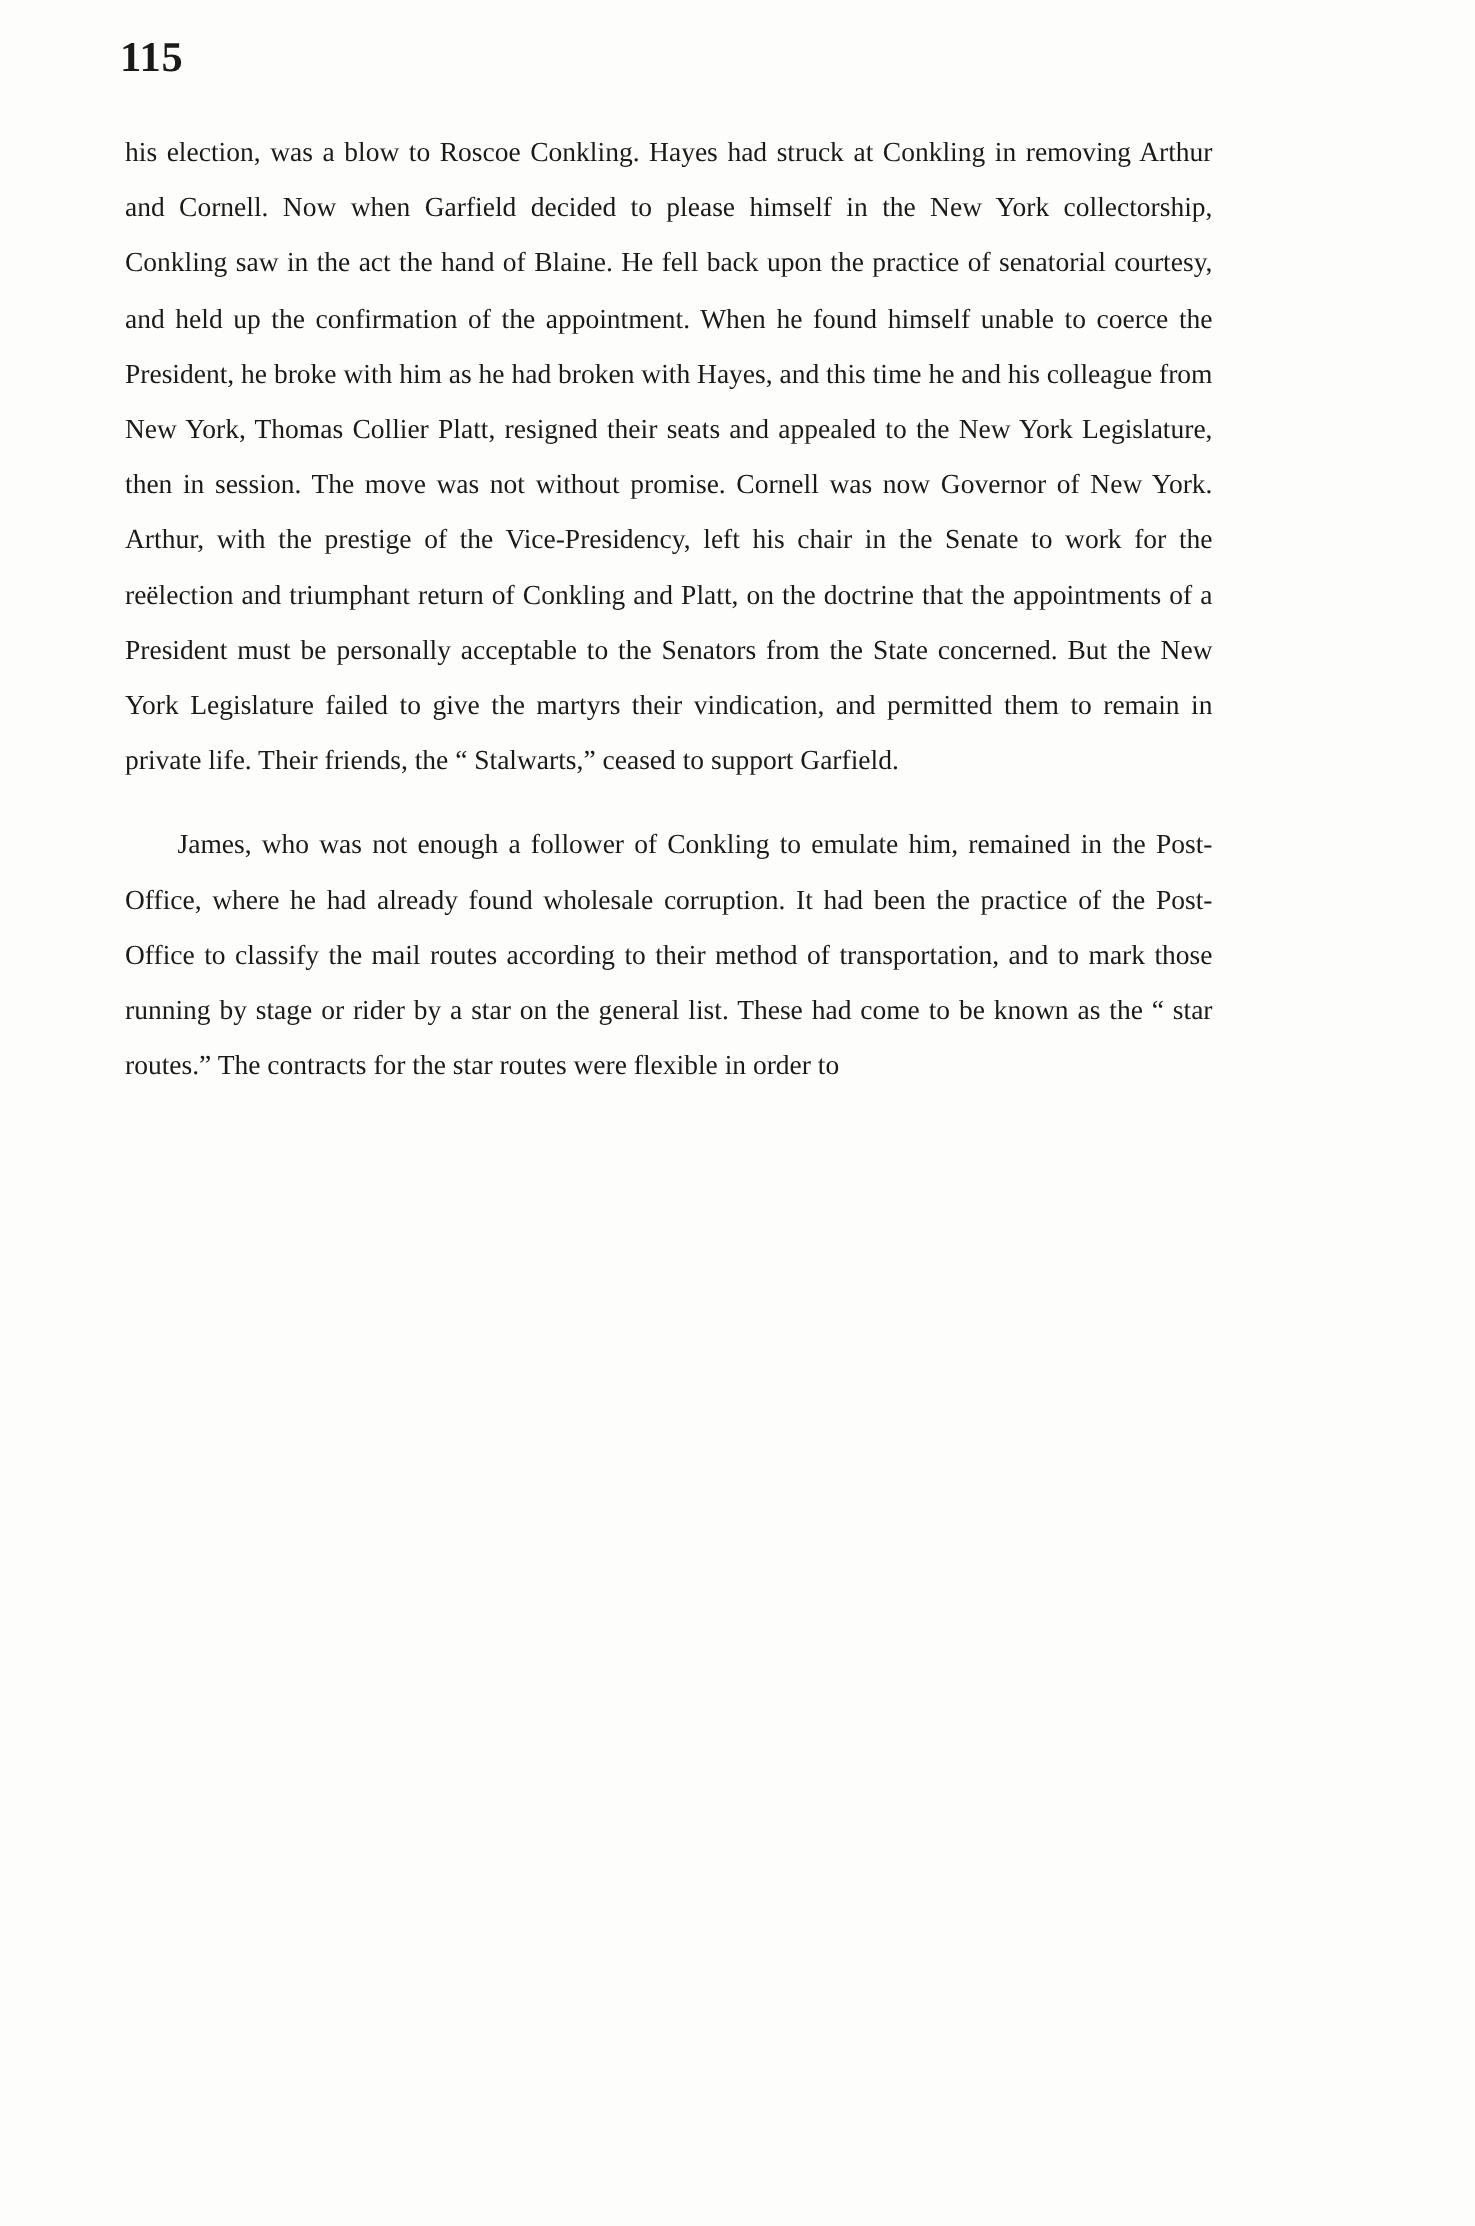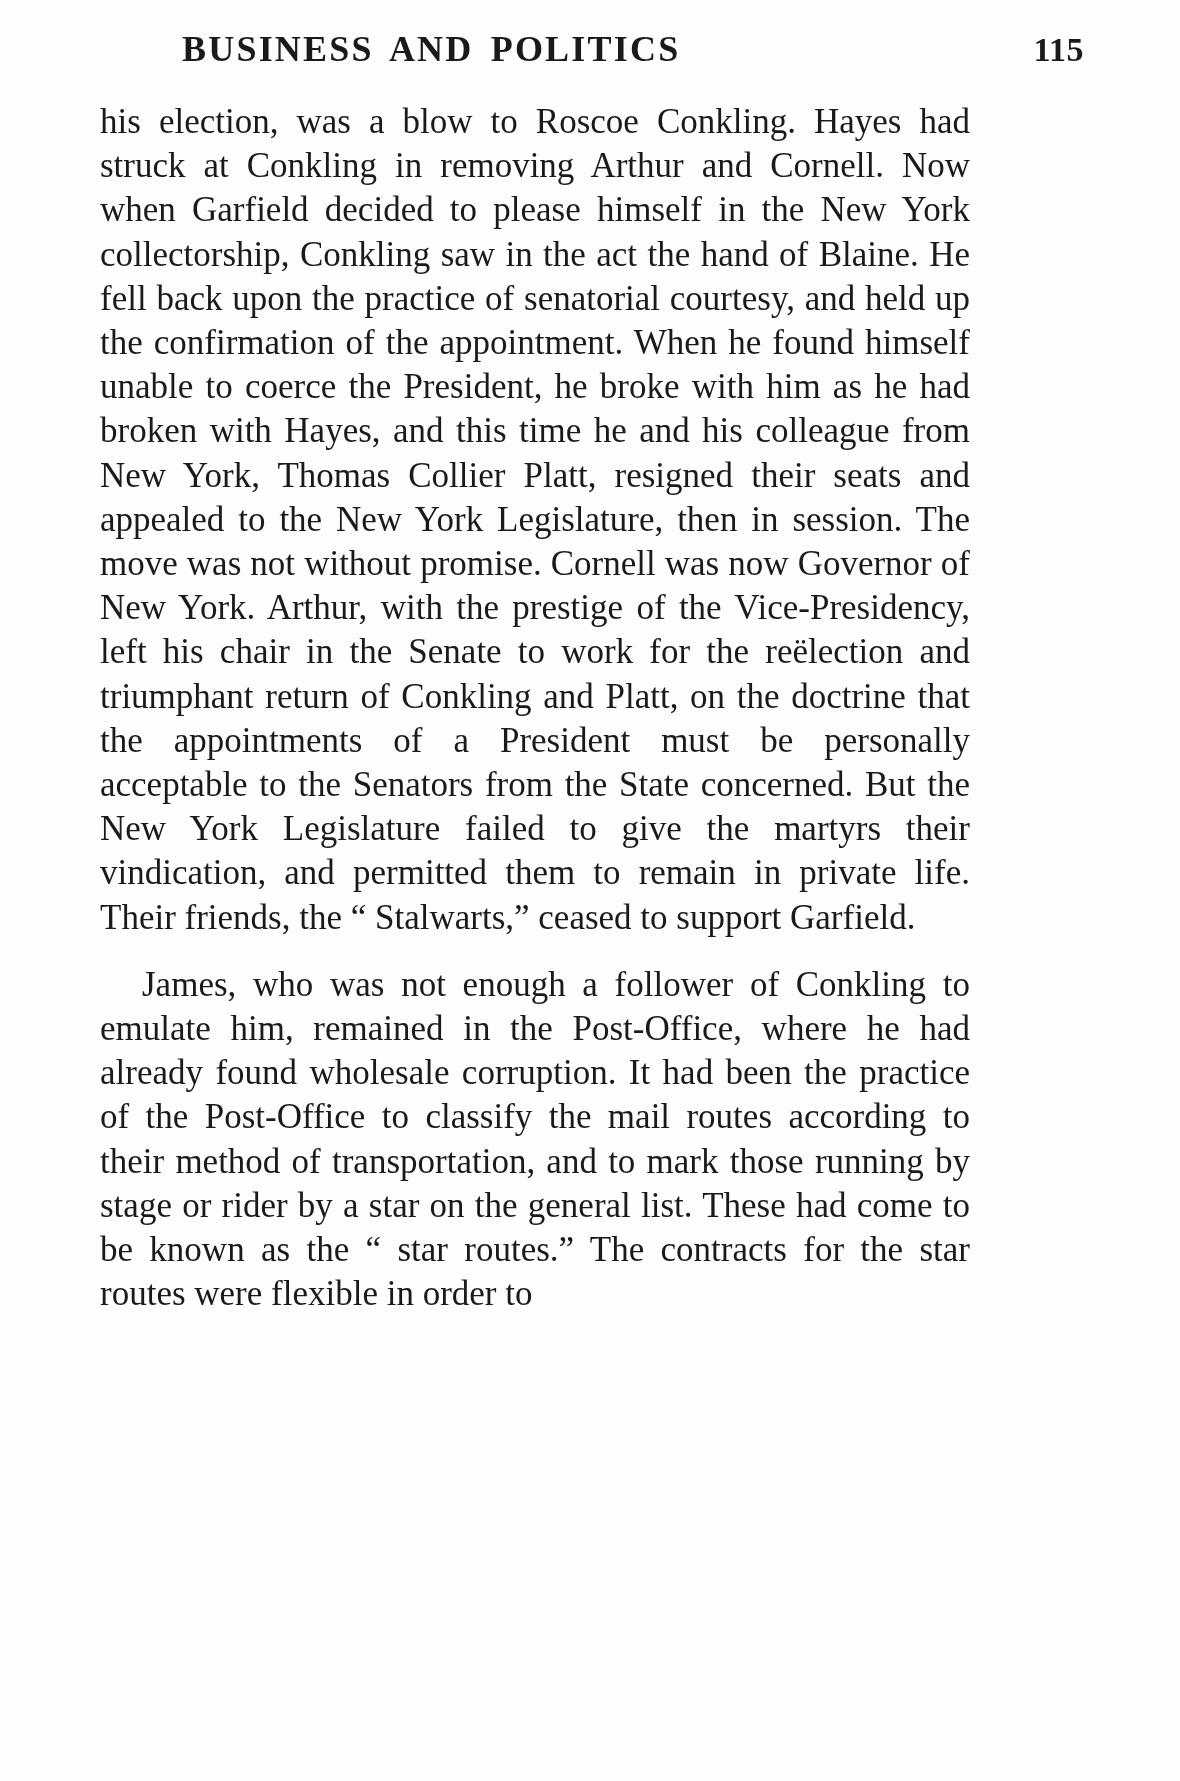--- a/index.html
+++ b/index.html
@@ -44,21 +44,21 @@
   .header-page {
     font-size: 34px;
     font-weight: 700;
     letter-spacing: 0.5px;
   }
   .body-text {
     position: absolute;
     left: 100px;
     top: 100px;
     width: 870px;
-    font-size: 35px;
+    font-size: 22px;
     line-height: 44.2px;
     text-align: justify;
     text-justify: inter-word;
   }
   .para {
     margin: 0;
     text-indent: 0;
   }
   .para + .para {
     text-indent: 42px;
@@ -71,21 +71,20 @@
   .body-text, .header-title, .header-page {
     -webkit-font-smoothing: antialiased;
   }
 </style>
 </head>
 <body>
 
 <div class="page">
 
   <div class="header">
-    <div class="header-title">BUSINESS AND POLITICS</div>
     <div class="header-page">115</div>
   </div>
 
   <div class="body-text">
     <p class="para">his election, was a blow to Roscoe Conkling. Hayes had struck at Conkling in removing Arthur and Cornell. Now when Garfield decided to please himself in the New York collectorship, Conkling saw in the act the hand of Blaine. He fell back upon the practice of senatorial courtesy, and held up the confirmation of the appointment. When he found himself unable to coerce the President, he broke with him as he had broken with Hayes, and this time he and his colleague from New York, Thomas Collier Platt, resigned their seats and appealed to the New York Legislature, then in session. The move was not without promise. Cornell was now Governor of New York. Arthur, with the prestige of the Vice-Presidency, left his chair in the Senate to work for the reëlection and triumphant return of Conkling and Platt, on the doctrine that the appointments of a President must be personally acceptable to the Senators from the State concerned. But the New York Legislature failed to give the martyrs their vindication, and permitted them to remain in private life. Their friends, the “ Stalwarts,” ceased to support Garfield.</p>
     <p class="para last">James, who was not enough a follower of Conkling to emulate him, remained in the Post-Office, where he had already found wholesale corruption. It had been the practice of the Post-Office to classify the mail routes according to their method of transportation, and to mark those running by stage or rider by a star on the general list. These had come to be known as the “ star routes.” The contracts for the star routes were flexible in order to</p>
   </div>
 
 </div>
 

